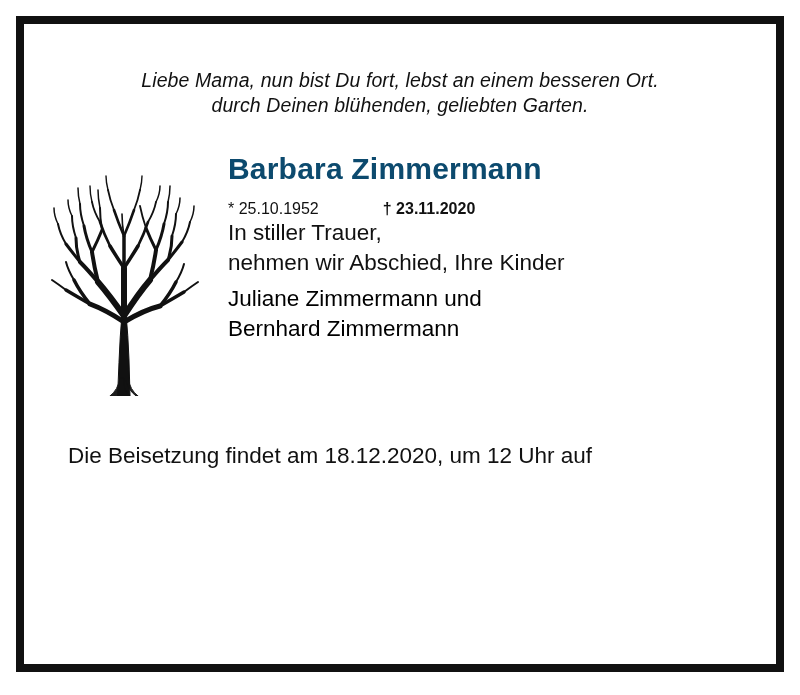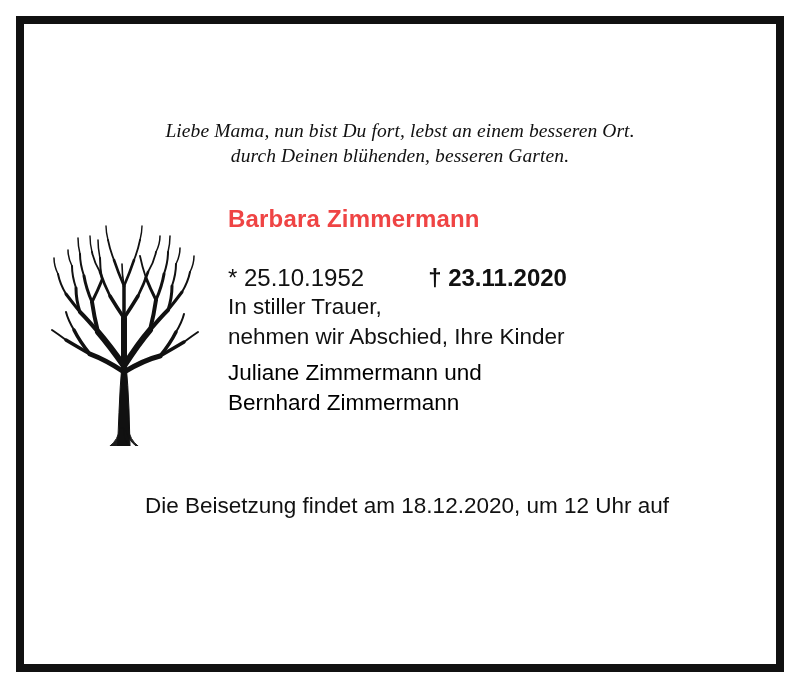--- a/index.html
+++ b/index.html
@@ -34,23 +34,23 @@
   }
   .notice-inner {
     position: relative;
     width: 100%;
     height: 100%;
     box-sizing: border-box;
   }
 
   
   .poem {
-    margin-top: 94px;
+    margin-top: 44px;
     text-align: center;
-    font-family: Liberation Serif, serif;
+    font-family: Liberation Sans, sans-serif;
     font-style: italic;
     font-size: 19.5px;
     line-height: 25px;
     color: #111111;
     letter-spacing: 0.1px;
   }
   .poem-line {
     display: block;
     white-space: nowrap;
   }
@@ -72,29 +72,29 @@
   .tree-figure {
     width: 176px;
     height: 232px;
   }
   .details-col {
     flex: 1 1 auto;
     padding-left: 4px;
     padding-top: 0px;
   }
   .deceased-name {
-    font-size: 24px;
+    font-size: 30px;
     font-weight: bold;
     letter-spacing: 0.2px;
-    color: #ef4444;
+    color: #0c4a6e;
     line-height: 34px;
   }
   .dates-row {
-    margin-top: 28px;
-    font-size: 24px;
+    margin-top: 14px;
+    font-size: 16px;
     color: #111111;
     display: flex;
     align-items: baseline;
   }
   .birth-date {
     white-space: nowrap;
   }
   .death-date {
     white-space: nowrap;
     margin-left: 64px;
@@ -126,33 +126,32 @@
     margin-top: 44px;
     padding-left: 44px;
     padding-right: 30px;
     font-size: 22.5px;
     line-height: 31px;
     color: #111111;
   }
   .funeral-line {
     display: block;
     white-space: nowrap;
-    text-align: center;
   }
 </style>
 </head>
 <body>
 
 <div class="page">
   <div class="notice-frame">
     <div class="notice-inner">
 
       <div class="poem">
         <span class="poem-line">Liebe Mama, nun bist Du fort, lebst an einem besseren Ort.</span>
-        <span class="poem-line">durch Deinen blühenden, besseren Garten.</span>
+        <span class="poem-line">durch Deinen blühenden, geliebten Garten.</span>
       </div>
 
       <div class="main-row">
 
         <div class="tree-col">
           <svg class="tree-figure" viewBox="0 0 176 232" aria-hidden="true">
             <g fill="#111111" stroke="#111111" stroke-linecap="round">
 
               <path d="M82 232 L94 232 L93 196 Q92 170 90 150 L86 150 Q84 172 83 198 Z"></path>
 

